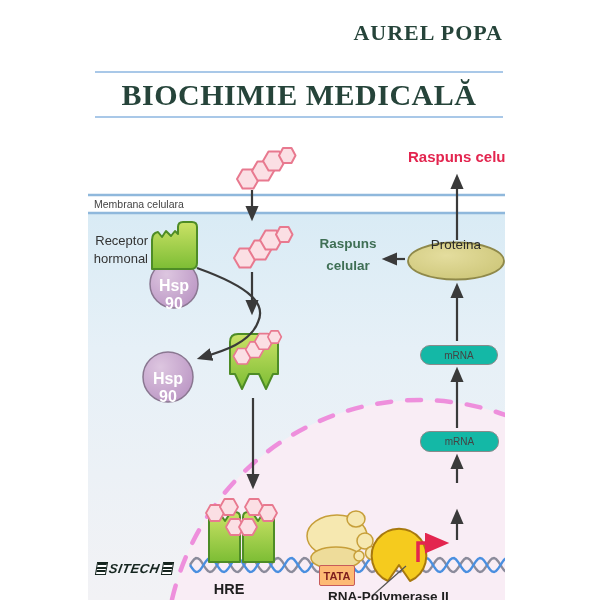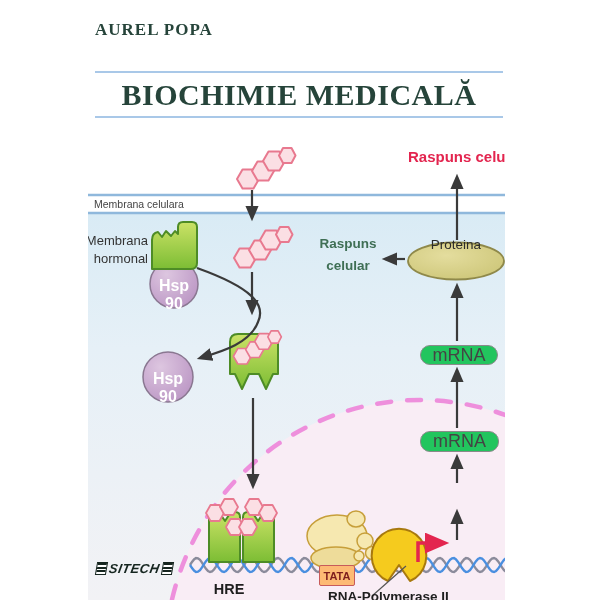--- a/index.html
+++ b/index.html
@@ -4,23 +4,23 @@
 <style>
   html,body{margin:0;padding:0;}
   body{
     width:600px;height:600px;position:relative;overflow:hidden;
     background:#ffffff;
     font-family:"Liberation Sans", sans-serif;
   }
   .pre{white-space:pre-line;}
   
   .author{
-    position:absolute;left:95px;top:20px;width:408px;text-align:left;
+    position:absolute;left:95px;top:20px;width:408px;text-align:right;
     font-family:"Liberation Serif", serif;font-weight:bold;
-    font-size:17px;letter-spacing:1px;color:#26443a;
+    font-size:22px;letter-spacing:1px;color:#26443a;
   }
   .rule{position:absolute;left:95px;width:408px;height:2px;background:#a9c8e8;}
   .rule.r1{top:71px;}
   .rule.r2{top:116px;}
   .book-title{
     position:absolute;left:95px;top:78px;width:408px;text-align:center;
     font-family:"Liberation Serif", serif;font-weight:bold;
     font-size:30px;letter-spacing:0.5px;color:#26443a;
   }
   
@@ -37,23 +37,23 @@
   .membrane-lbl{left:6px;top:198px;font-size:10.5px;color:#444;}
   .hormone-lbl{left:40px;top:146px;width:94px;text-align:right;font-weight:bold;font-size:15px;line-height:20px;color:#1e1e1e;}
   .receptor-lbl{left:-6px;top:232px;width:66px;text-align:right;font-size:13px;line-height:18px;color:#333;}
   .hsp-lbl{width:48px;text-align:center;color:#fff;font-weight:bold;font-size:16px;}
   .hsp1{left:62px;top:277px;}
   .hsp2{left:56px;top:370px;}
   .resp-red{left:320px;top:148px;font-weight:bold;font-size:15px;color:#e3254f;white-space:nowrap;}
   .resp-green{left:228px;top:233px;width:64px;text-align:center;font-weight:bold;font-size:13.5px;line-height:22px;color:#3f6f55;}
   .protein-lbl{left:332px;top:237px;width:72px;text-align:center;font-size:13.5px;color:#2a2a2a;}
   .pill{
-    position:absolute;background:#22c55e;border:1.5px solid #8a8a8a;border-radius:10px;
+    position:absolute;background:#14b8a6;border:1.5px solid #8a8a8a;border-radius:10px;
     display:flex;align-items:center;justify-content:center;
-    font-size:18px;color:#444;
+    font-size:10px;color:#444;
   }
   .mrna-up{left:332px;top:345px;width:76px;height:18px;}
   .mrna-dn{left:332px;top:431px;width:77px;height:19px;}
   .dimer-box{
     position:absolute;left:175px;top:437px;width:74px;height:25px;
     background:#fbfdff;border:1.5px solid #9aa8b4;
     display:flex;align-items:center;justify-content:center;
     font-size:13px;font-weight:bold;color:#e3254f;
   }
   .tata-box{
@@ -181,21 +181,21 @@
       <line x1="369" y1="240" x2="369" y2="177" marker-end="url(#ah)"></line>
       <line x1="317" y1="259" x2="297" y2="259" marker-end="url(#ah)"></line>
     </g>
     <path d="M 330,562 L 330,543 L 356,543" fill="none" stroke="#e3254f" stroke-width="3.5" marker-end="url(#ahr)"></path>
     <line x1="284" y1="596" x2="318" y2="566" stroke="#555" stroke-width="1.2"></line>
 
     <ellipse cx="368" cy="261" rx="48" ry="18.5" fill="url(#protg)" stroke="#8f894a" stroke-width="1.8"></ellipse>
   </svg>
 
   <div class="lbl membrane-lbl">Membrana celulara</div>
-  <div class="lbl receptor-lbl pre">Membrana
+  <div class="lbl receptor-lbl pre">Receptor
 hormonal</div>
   <div class="lbl hsp-lbl hsp1">Hsp 90</div>
   <div class="lbl hsp-lbl hsp2">Hsp 90</div>
   <div class="lbl resp-red">Raspuns celular</div>
   <div class="lbl resp-green pre">Raspuns
 celular</div>
   <div class="lbl protein-lbl">Proteina</div>
   <div class="pill mrna-up">mRNA</div>
   <div class="pill mrna-dn">mRNA</div>
   <div class="tata-box">TATA</div>

